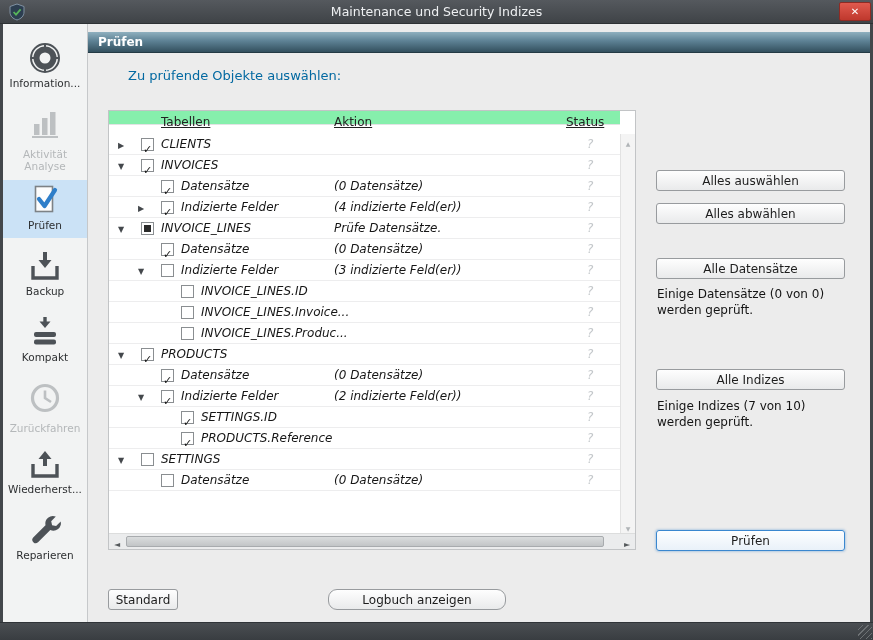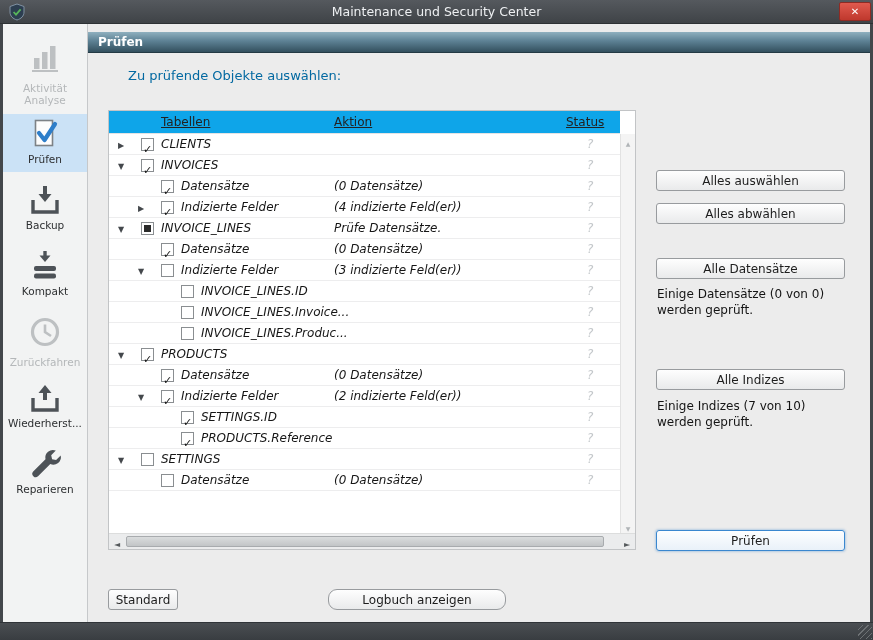--- a/index.html
+++ b/index.html
@@ -36,21 +36,21 @@
   .content { position:absolute; left:88px; top:24px; right:3px; bottom:18px; background:#ececec; }
   .content-header { position:absolute; top:8px; left:0; right:0; height:21px;
                     background:linear-gradient(#8fb0bf,#5d8194 45%,#33505e);
                     border-bottom:1px solid #243a44; color:#fff; font-size:12px; font-weight:bold;
                     line-height:21px; padding-left:10px; }
   .instruction { position:absolute; left:40px; top:44px; font-size:13px; color:#0369a1; }
 
   
   .tree-table { position:absolute; left:20px; top:86px; width:528px; height:440px; background:#fff;
                 border:1px solid #c2c4c6; }
-  .tt-header { position:absolute; top:0; left:0; right:15px; height:23px; background:#0ea5e9;
+  .tt-header { position:absolute; top:0; left:0; right:15px; height:14px; background:#86efac;
                border-bottom:1px solid #e2e3e4; }
   .tt-header span { position:absolute; top:0; line-height:23px; font-size:12px; color:#222;
                     text-decoration:underline; cursor:pointer; }
   .col-tabellen { left:52px; } .col-aktion { left:225px; } .col-status { left:457px; }
   .tt-rows { position:absolute; top:23px; left:0; right:15px; bottom:16px; overflow:hidden; background:#fff; }
   .tt-row { position:relative; height:21px; border-bottom:1px solid #ededee; font-style:italic;
             font-size:12px; color:#161616; cursor:default; }
   .tt-row span { position:absolute; top:0; line-height:21px; }
   .disc { width:12px; text-align:center; font-style:normal; color:#44484c; cursor:pointer; }
   .disc.expanded::after { content:"▼"; font-size:8px; }
@@ -107,25 +107,35 @@
 
 <div class="window">
 
   <div class="titlebar">
     <span class="title-shield">
       <svg viewBox="0 0 18 18">
           <path d="M9 1 L16 3.5 V9 c0 4.2-3 6.8-7 8 -4-1.2-7-3.8-7-8 V3.5 Z" fill="#2c3e50" stroke="#8091a2" stroke-width="1"></path>
           <path d="M5.6 9 l2.4 2.6 4.6-5.2" fill="none" stroke="#57b35a" stroke-width="1.8"></path>
         </svg>
     </span>
-    <span class="title-text">Maintenance und Security Center</span>
+    <span class="title-text">Maintenance und Security Indizes</span>
     <button class="close-btn">✕</button>
   </div>
 
   <div class="sidebar" id="sidebar">
+      <div class="sb-item normal">
+        <span class="sb-icon">
+          <svg viewBox="0 0 34 34">
+            <circle cx="17" cy="17" r="14" fill="none" stroke="currentColor" stroke-width="2"></circle>
+            <circle cx="17" cy="17" r="8.5" fill="none" stroke="currentColor" stroke-width="6"></circle>
+            <path d="M17 3 v6 M17 25 v6 M3 17 h6 M25 17 h6" stroke="currentColor" stroke-width="2"></path>
+          </svg>
+        </span>
+        <span class="sb-label">Information...</span>
+      </div>
       <div class="sb-item disabled">
         <span class="sb-icon">
           <svg viewBox="0 0 34 34">
             <rect x="6" y="17" width="5.5" height="11" fill="currentColor"></rect>
             <rect x="14" y="11" width="5.5" height="17" fill="currentColor"></rect>
             <rect x="22" y="5" width="5.5" height="23" fill="currentColor"></rect>
             <rect x="4" y="29" width="26" height="2" fill="currentColor"></rect>
           </svg>
         </span>
         <span class="sb-label">Aktivität Analyse</span>

